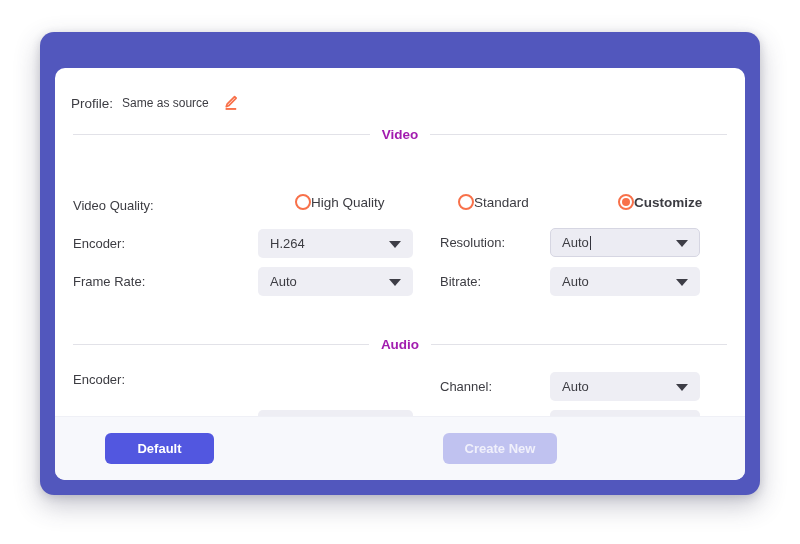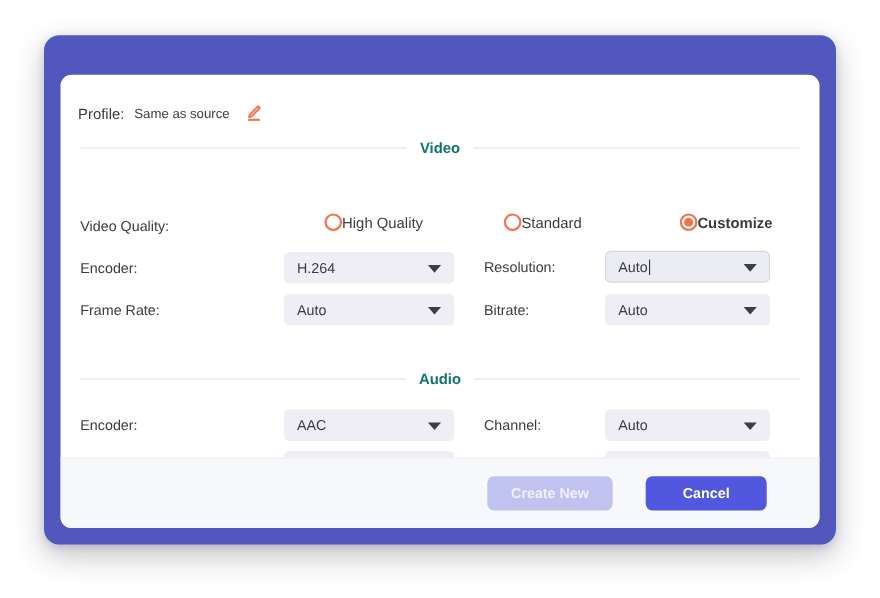--- a/index.html
+++ b/index.html
@@ -112,21 +112,21 @@
     gap: 12px;
   }
   .section-head .rule {
     flex: 1;
     height: 1px;
     background: #e2e2e8;
   }
   .section-head .cap {
     font-size: 13.5px;
     font-weight: bold;
-    color: #0f766e;
+    color: #a21caf;
     white-space: nowrap;
   }
 
   
   .radio-row {
     position: absolute;
     left: 18px;
     top: 126px;
     width: 660px;
     height: 24px;
@@ -339,24 +339,20 @@
       </div>
 
       <div class="section-head" style="top:269px;">
         <span class="rule"></span>
         <span class="cap">Audio</span>
         <span class="rule"></span>
       </div>
 
       <div class="field" style="left:18px; top:304px;">
         <span class="field-label" style="width:185px;">Encoder:</span>
-        <div class="combo" style="width:155px;">
-          <span class="val">AAC</span>
-          <span class="caret"></span>
-        </div>
       </div>
 
       <div class="field" style="left:385px; top:304px;">
         <span class="field-label" style="width:110px;">Channel:</span>
         <div class="combo" style="width:150px;">
           <span class="val">Auto</span>
           <span class="caret"></span>
         </div>
       </div>
 
@@ -370,19 +366,19 @@
 
       <div class="field" style="left:385px; top:342px;">
         <span class="field-label" style="width:110px;">Bitrate:</span>
         <div class="combo" style="width:150px;">
           <span class="val">Auto</span>
           <span class="caret"></span>
         </div>
       </div>
 
       <div class="footer">
+        <button class="btn btn-default">Default</button>
         <button class="btn btn-create" disabled="">Create New</button>
-        <button class="btn btn-cancel">Cancel</button>
       </div>
 
     </div>
   </div>
 </div>
 
 </body></html>

